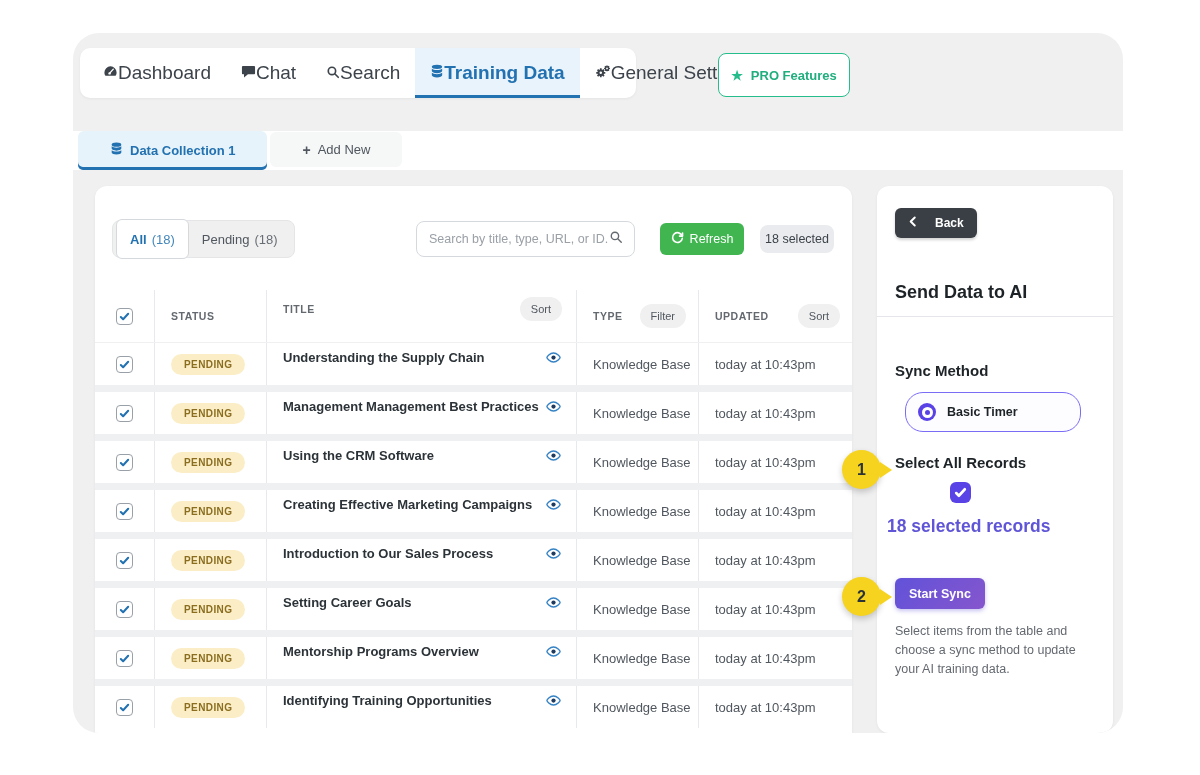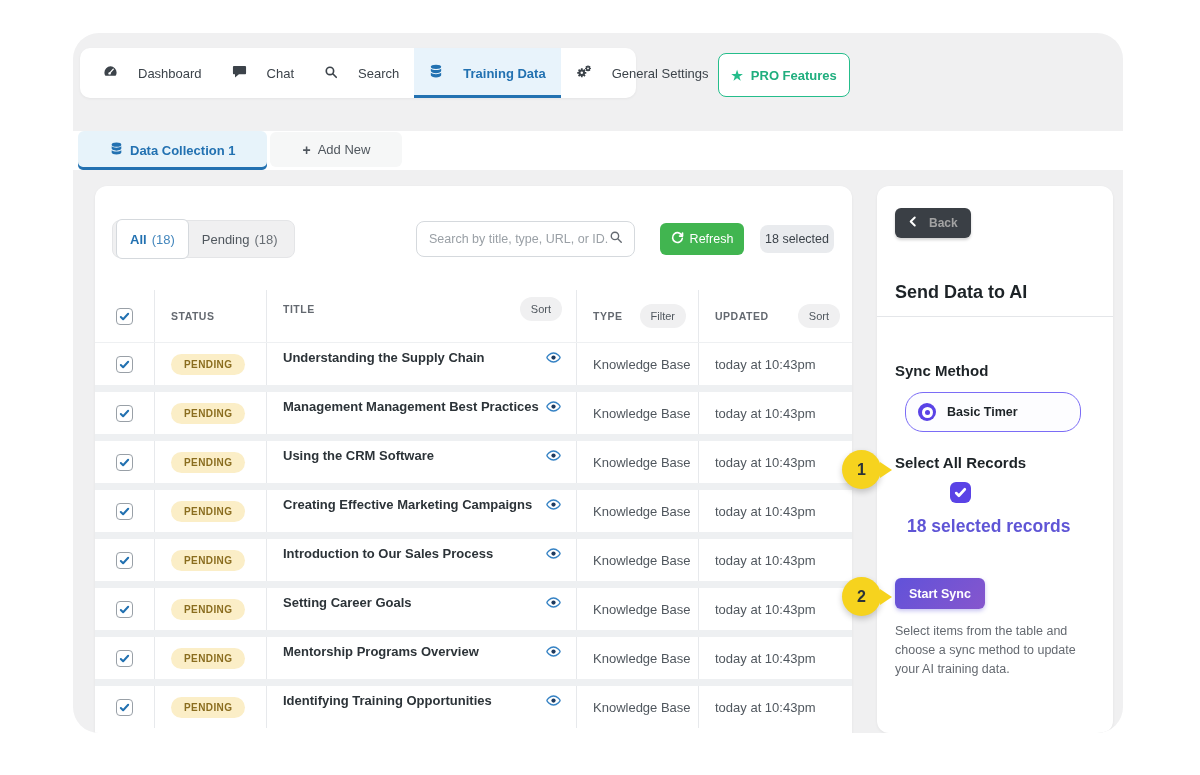--- a/index.html
+++ b/index.html
@@ -2,21 +2,21 @@
 <html><head>
 <meta charset="utf-8">
 <style>
   * { margin:0; padding:0; box-sizing:border-box; }
   body { background:#fff; font-family:"Liberation Sans", sans-serif; }
   .screen { position:relative; width:1200px; height:775px; background:#fff; overflow:hidden; }
   .frame { position:absolute; left:73px; top:33px; width:1050px; height:700px; background:#f0f0f1; border-radius:26px; overflow:hidden; }
 
   
   .topnav { position:absolute; left:7px; top:15px; width:556px; height:50px; background:#fff; border-radius:10px; box-shadow:0 1px 3px rgba(0,0,0,.05); display:flex; align-items:stretch; padding:0 8px; }
-  .nav-item { display:flex; align-items:center; gap:20px; padding:1px 15px; font-size:13px; color:#3c434a; cursor:pointer; white-space:nowrap; }
+  .nav-item { display:flex; align-items:center; gap:0; padding:1px 15px; font-size:19px; color:#3c434a; cursor:pointer; white-space:nowrap; }
   .nav-item.active { background:#e8f3fb; color:#2271b1; font-weight:600; box-shadow:inset 0 -3px 0 #2271b1; }
   .pro-btn { position:absolute; left:645px; top:20px; width:132px; height:44px; background:#fff; border:1.5px solid #25bd8b; border-radius:8px; color:#1fae7e; display:flex; align-items:center; justify-content:center; gap:8px; font-size:13px; font-weight:600; cursor:pointer; }
   .pro-star { font-size:13px; color:#25bd8b; }
 
   
   .substrip { position:absolute; left:0; top:98px; width:100%; height:39px; background:#fff; display:flex; align-items:stretch; padding-left:5px; }
   .subtab { display:flex; align-items:center; gap:7px; padding:0 32px; font-size:13px; color:#50575e; cursor:pointer; white-space:nowrap; }
   .subtab.active { background:#e7f3fa; color:#2271b1; font-weight:600; box-shadow:inset 0 -3px 0 #2271b1; border-radius:6px 6px 5px 5px; }
   .subtab.addnew { background:#f6f7f7; border-radius:6px; margin:1px 0 3px 3px; }
   .plus-glyph { font-weight:700; font-size:14px; }
@@ -47,33 +47,33 @@
   .hlabel { font-size:10.5px; letter-spacing:.5px; color:#646970; font-weight:600; }
   .minipill { height:24px; padding:0 11px; background:#f0f0f1; border-radius:12px; font-size:11px; color:#50575e; display:flex; align-items:center; cursor:pointer; }
   .cb { width:17px; height:17px; border:1.5px solid #99a0a7; border-radius:4px; background:#fff; display:flex; align-items:center; justify-content:center; cursor:pointer; }
   .badge-pending { background:#fbeec7; color:#8a6d1f; font-size:10px; font-weight:700; letter-spacing:.4px; padding:5px 13px; border-radius:11px; }
   .row-title { font-size:13px; font-weight:700; color:#2c3338; }
   .row-text { font-size:13px; color:#50575e; }
   .eye { cursor:pointer; display:flex; }
 
   
   .sidecard { position:absolute; left:804px; top:153px; width:236px; height:547px; background:#fff; border-radius:12px; box-shadow:0 1px 3px rgba(0,0,0,.06); }
-  .back-btn { position:absolute; left:18px; top:22px; height:30px; padding:0 13px; background:#3a3f45; border:none; border-radius:6px; color:#a3a3a3; font-size:12px; font-weight:600; display:flex; align-items:center; gap:12px; cursor:pointer; font-family:"Liberation Sans", sans-serif; box-shadow:0 2px 3px rgba(0,0,0,.18); }
+  .back-btn { position:absolute; left:18px; top:22px; height:30px; padding:0 13px; background:#3a3f45; border:none; border-radius:6px; color:#ffffff; font-size:12px; font-weight:600; display:flex; align-items:center; gap:18px; cursor:pointer; font-family:"Liberation Sans", sans-serif; box-shadow:0 2px 3px rgba(0,0,0,.18); }
   .side-title { position:absolute; left:18px; top:96px; font-size:18px; font-weight:600; color:#1d2327; }
   .side-hr { position:absolute; left:0; right:0; top:130px; border-top:1px solid #e4e6e9; }
   .sync-label { position:absolute; left:18px; top:176px; font-size:15px; font-weight:600; color:#1d2327; }
   .timer-box { position:absolute; left:28px; top:206px; width:176px; height:40px; border:1.5px solid #7b6cf6; border-radius:18px; background:#fdfdff; display:flex; align-items:center; gap:11px; padding:0 12px; cursor:pointer; }
   .radio { width:18px; height:18px; border-radius:50%; background:#5a43e6; position:relative; flex:none; }
   .radio::before { content:""; position:absolute; inset:3.5px; border-radius:50%; background:#fff; }
   .radio::after { content:""; position:absolute; inset:6.5px; border-radius:50%; background:#5a43e6; }
   .timer-label { font-size:12.5px; font-weight:600; color:#1d2327; }
   .selectall { position:absolute; left:18px; top:268px; display:flex; align-items:center; gap:11px;flex-direction:column; }
   .selectall-label { font-size:15px; font-weight:600; color:#1d2327; }
   .side-cb { width:21px; height:21px; background:#5a43e6; border-radius:6px; display:flex; align-items:center; justify-content:center; cursor:pointer; }
-  .count-text { position:absolute; left:30px; top:330px; font-size:17.5px; font-weight:700; color:#5f55d6; }
+  .count-text { position:absolute; left:10px; top:330px; font-size:17.5px; font-weight:700; color:#5f55d6; }
   .startsync { position:absolute; left:18px; top:392px; height:31px; padding:0 14px; background:linear-gradient(135deg,#6152d9,#8656cd); border:none; border-radius:6px; color:#fff; font-size:12.5px; font-weight:600; display:flex; align-items:center; cursor:pointer; font-family:"Liberation Sans", sans-serif; box-shadow:0 2px 4px rgba(95,85,214,.35); }
   .help-text { position:absolute; left:18px; top:436px; width:200px; font-size:12.5px; color:#646970; line-height:1.5; }
 
   
   .bubble { position:absolute; width:39px; height:39px; border-radius:50%; background:#f6d31e; color:#2c3338; font-size:16px; font-weight:700; display:flex; align-items:center; justify-content:center; box-shadow:0 3px 6px rgba(0,0,0,.2); z-index:5; }
   .bubble::after { content:""; position:absolute; right:-11px; top:50%; transform:translateY(-50%); border:8px solid transparent; border-left:12px solid #f6d31e; border-right:0; }
   .bubble-1 { left:769px; top:417px; }
   .bubble-2 { left:769px; top:544px; }
 </style>
 </head>

